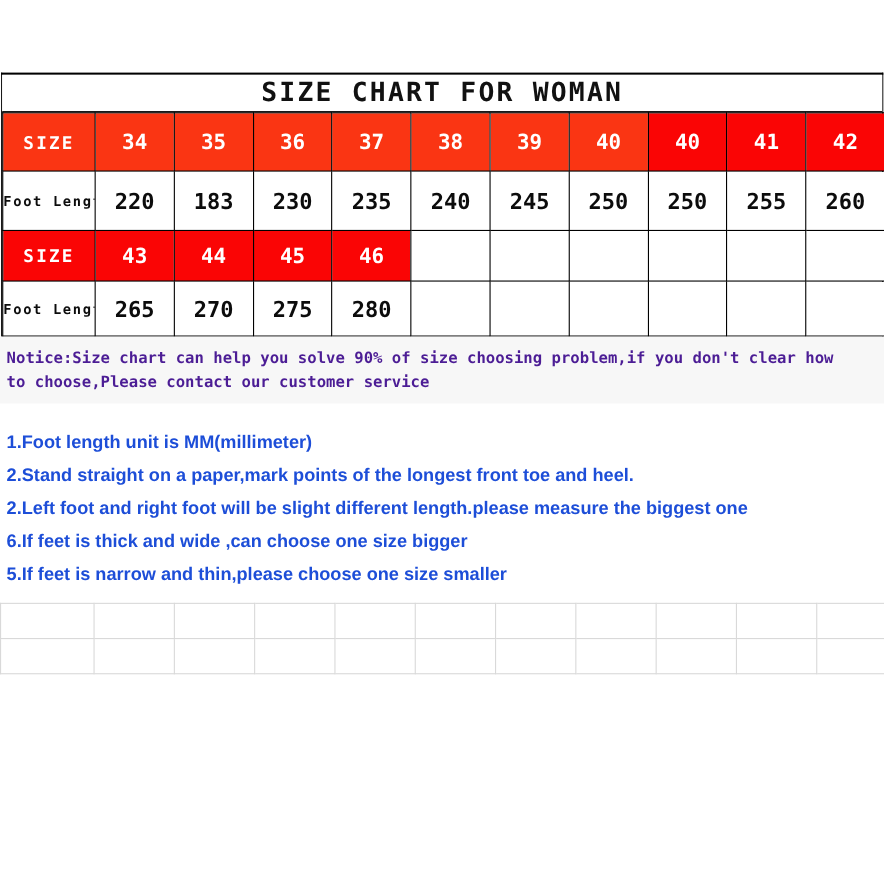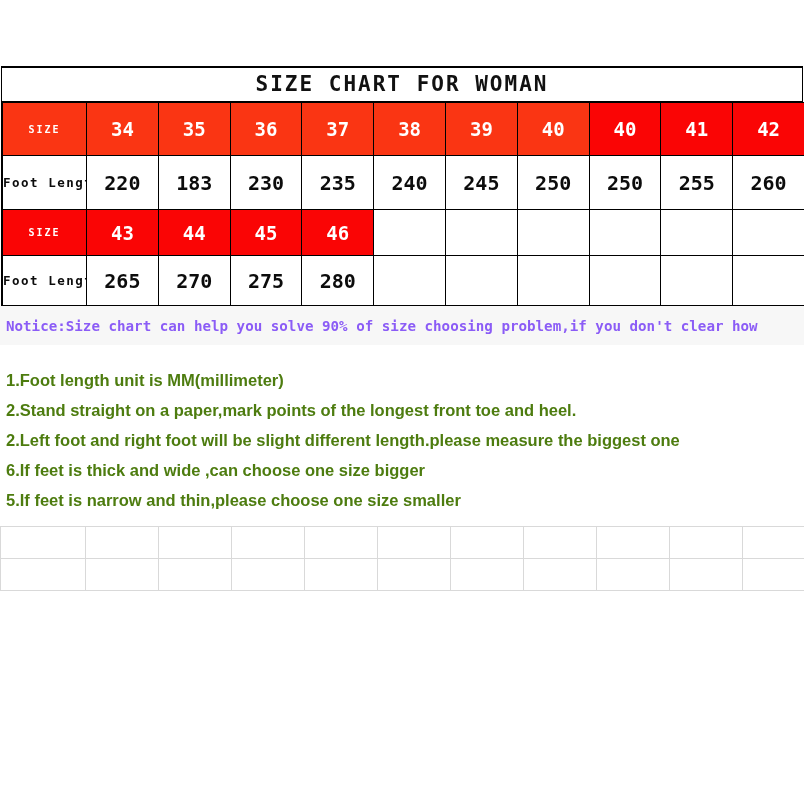--- a/index.html
+++ b/index.html
@@ -32,21 +32,21 @@
     box-sizing: border-box;
     background: #ffffff;
   }
 
   .chart-title {
     height: 33px;
     line-height: 33px;
     text-align: center;
     font-family: "DejaVu Sans Mono", "Liberation Mono", monospace;
     font-weight: bold;
-    font-size: 21px;
+    font-size: 24px;
     letter-spacing: 2px;
     color: #111111;
     background: #ffffff;
     border-bottom: 1px solid #000000;
     white-space: nowrap;
   }
 
   table.size-table {
     border-collapse: collapse;
     table-layout: fixed;
@@ -68,21 +68,21 @@
   tr.row-foot td { height: 53px; }
   tr.row-foot2 td { height: 49px; }
 
   td.hdr {
     color: #ffffff;
     font-family: "DejaVu Sans Mono", "Liberation Mono", monospace;
     font-weight: bold;
     font-size: 19px;
   }
   td.hdr.lbl {
-    font-size: 10px;
+    font-size: 16px;
     letter-spacing: 2px;
   }
   td.fill-orange { background: #FA3513; }
   td.fill-red    { background: #FA0505; }
   td.fill-white  { background: #ffffff; }
 
   td.foot {
     background: #ffffff;
     color: #0c0c0c;
     font-family: "DejaVu Sans Mono", "Liberation Mono", monospace;
@@ -94,41 +94,41 @@
     letter-spacing: 1.5px;
   }
   td.foot.empty { font-size: 0; }
 
   
   .notice {
     width: 804px;
     box-sizing: border-box;
     background: #F7F7F7;
     padding: 9px 6px 8px 6px;
-    color: #8b5cf6;
+    color: #4c1d95;
     font-family: "DejaVu Sans Mono", "Liberation Mono", monospace;
     font-weight: bold;
     font-size: 14.2px;
     line-height: 22px;
     letter-spacing: 0px;
   }
   .notice-line { white-space: nowrap; }
 
   
   .instructions {
     width: 804px;
     box-sizing: border-box;
     background: #ffffff;
     padding: 20px 0 0 6px;
   }
   .ins-line {
     font-family: "Liberation Sans", sans-serif;
     font-weight: bold;
     font-size: 16.5px;
-    color: #4d7c0f;
+    color: #1d4ed8;
     line-height: 30px;
     height: 30px;
     white-space: nowrap;
   }
   .ins-line.indent { padding-left: 12px; }
 
   
   .bottom-grid {
     width: 804px;
     margin-top: 11px;
@@ -226,20 +226,21 @@
         <td class="foot empty"></td>
         <td class="foot empty"></td>
         <td class="foot empty"></td>
       </tr>
     </tbody>
   </table>
 </div>
 
 <div class="notice">
   <div class="notice-line">Notice:Size chart can help you solve 90% of size choosing problem,if you don't clear how</div>
+  <div class="notice-line">to choose,Please contact our customer service</div>
 </div>
 
 <div class="instructions">
   <div class="ins-line">1.Foot length unit is MM(millimeter)</div>
   <div class="ins-line">2.Stand straight on a paper,mark points of the longest front toe and heel.</div>
   <div class="ins-line">2.Left foot and right foot will be slight different length.please measure the biggest one</div>
   <div class="ins-line">6.If feet is thick and wide ,can choose one size bigger</div>
   <div class="ins-line">5.If feet is narrow and thin,please choose one size smaller</div>
 </div>
 

